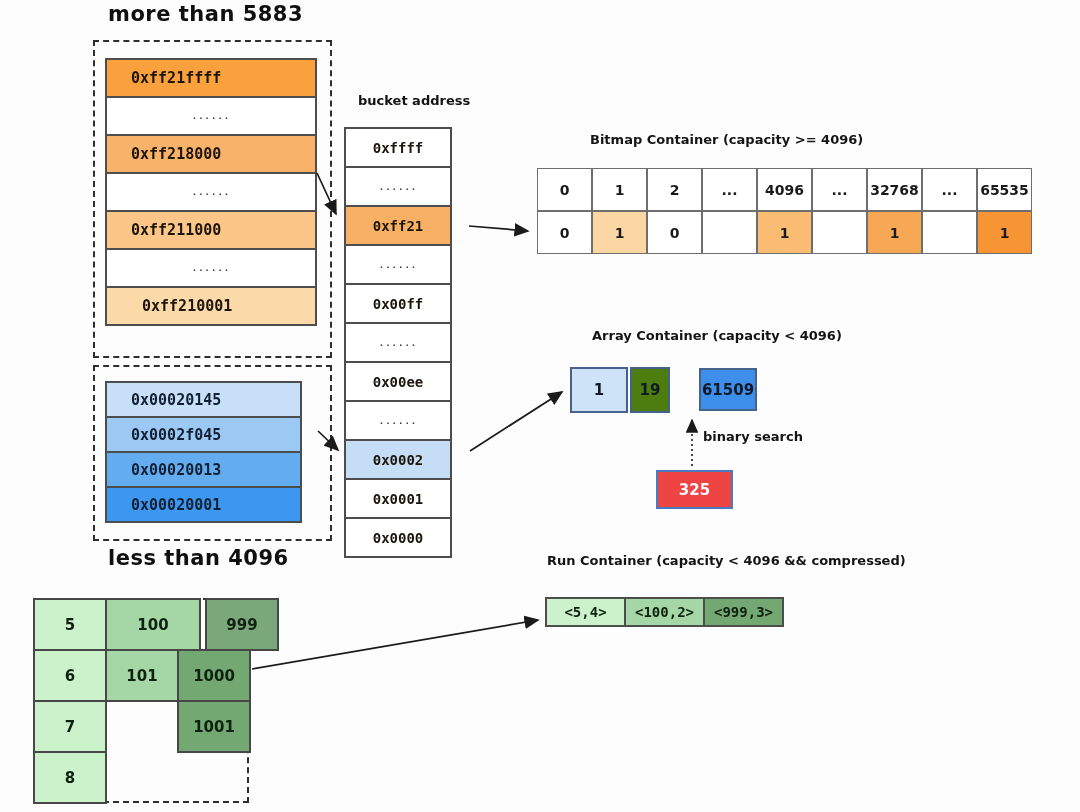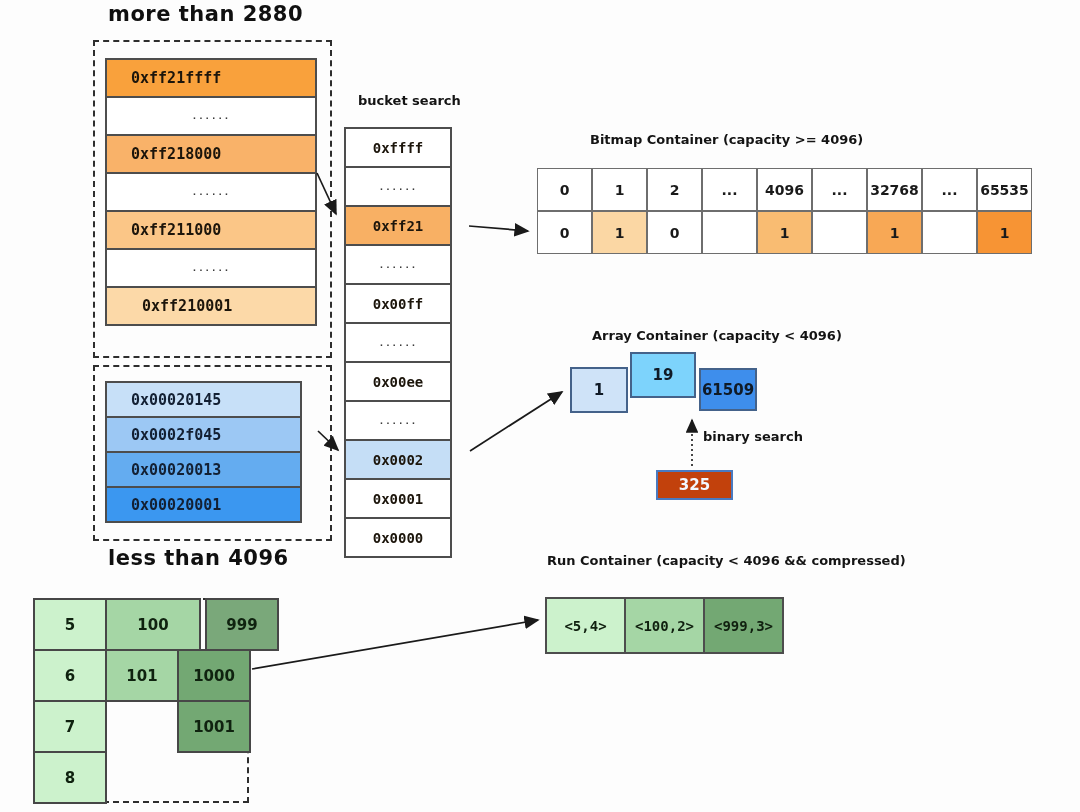--- a/index.html
+++ b/index.html
@@ -47,40 +47,40 @@
   }
   .searchbox{
     position:absolute;box-sizing:border-box;border:2px solid #4a7ac0;
     display:flex;align-items:center;justify-content:center;
     font-size:15px;font-weight:600;color:#f2f8ff;
   }
 
   
   .rrow{position:absolute;display:flex;}
   .rrow .rc{
-    box-sizing:border-box;width:81px;height:57px;border:2px solid #4d4d4d;margin-left:-2px;
+    box-sizing:border-box;width:81px;height:30px;border:2px solid #4d4d4d;margin-left:-2px;
     display:flex;align-items:center;justify-content:center;
     font-family:"DejaVu Sans Mono", monospace;font-size:14px;font-weight:700;color:#10200f;
   }
   .rrow .rc:first-child{margin-left:0;}
 
   
   .gcell{
     position:absolute;box-sizing:border-box;border:2px solid #474747;
     display:flex;align-items:center;justify-content:center;
     font-size:15px;font-weight:600;color:#0f220f;
   }
 
   svg.overlay{position:absolute;left:0;top:0;pointer-events:none;}
 </style>
 </head>
 <body>
 
-<div class="abs title" style="left:108px;top:2px;">more than 2880</div>
-<div class="abs lbl" style="left:358px;top:93px;">bucket search</div>
+<div class="abs title" style="left:108px;top:2px;">more than 5883</div>
+<div class="abs lbl" style="left:358px;top:93px;">bucket address</div>
 <div class="abs lbl" style="left:590px;top:132px;">Bitmap Container (capacity &gt;= 4096)</div>
 <div class="abs lbl" style="left:592px;top:328px;">Array Container (capacity &lt; 4096)</div>
 <div class="abs lbl" style="left:703px;top:429px;">binary search</div>
 <div class="abs lbl" style="left:547px;top:553px;">Run Container (capacity &lt; 4096 &amp;&amp; compressed)</div>
 <div class="abs title" style="left:108px;top:546px;">less than 4096</div>
 
 <div class="dashed-box" style="left:93px;top:40px;width:239px;height:318px;"></div>
 <div class="stack hst" style="left:105px;top:58px;">
   <div class="cell" style="background: rgb(249, 161, 60);">0xff21ffff</div>
   <div class="cell dots" style="background: rgb(255, 255, 255);">......</div>
@@ -120,23 +120,23 @@
   <div class="bc" style="background: rgb(255, 255, 255);">0</div>
   <div class="bc" style="background: rgb(255, 255, 255);"></div>
   <div class="bc" style="background: rgb(249, 188, 114);">1</div>
   <div class="bc" style="background: rgb(255, 255, 255);"></div>
   <div class="bc" style="background: rgb(248, 168, 85);">1</div>
   <div class="bc" style="background: rgb(255, 255, 255);"></div>
   <div class="bc" style="background: rgb(247, 148, 52);">1</div>
 </div>
 
 <div class="acell" style="left: 570px; top: 367px; width: 58px; height: 46px; background: rgb(207, 227, 248);">1</div>
-<div class="acell" style="left: 630px; top: 352px; width: 66px; height: 46px; background: #7dd3fc;">19</div>
+<div class="acell" style="left: 630px; top: 367px; width: 40px; height: 46px; background: #4d7c0f;">19</div>
 <div class="acell" style="left: 699px; top: 368px; width: 58px; height: 43px; background: rgb(62, 142, 236);">61509</div>
-<div class="searchbox" style="left: 656px; top: 470px; width: 77px; height: 30px; background: #c2410c;">325</div>
+<div class="searchbox" style="left: 656px; top: 470px; width: 77px; height: 39px; background: #ef4444;">325</div>
 
 <div class="dashed-box" style="left:93px;top:365px;width:239px;height:176px;"></div>
 <div class="stack lst" style="left:105px;top:381px;">
   <div class="cell" style="background: rgb(199, 224, 248);">0x00020145</div>
   <div class="cell" style="background: rgb(156, 200, 244);">0x0002f045</div>
   <div class="cell" style="background: rgb(100, 172, 240);">0x00020013</div>
   <div class="cell" style="background: rgb(59, 151, 240);">0x00020001</div>
 </div>
 
 <div class="dashed-box" style="left:33px;top:598px;width:216px;height:205px;"></div>

